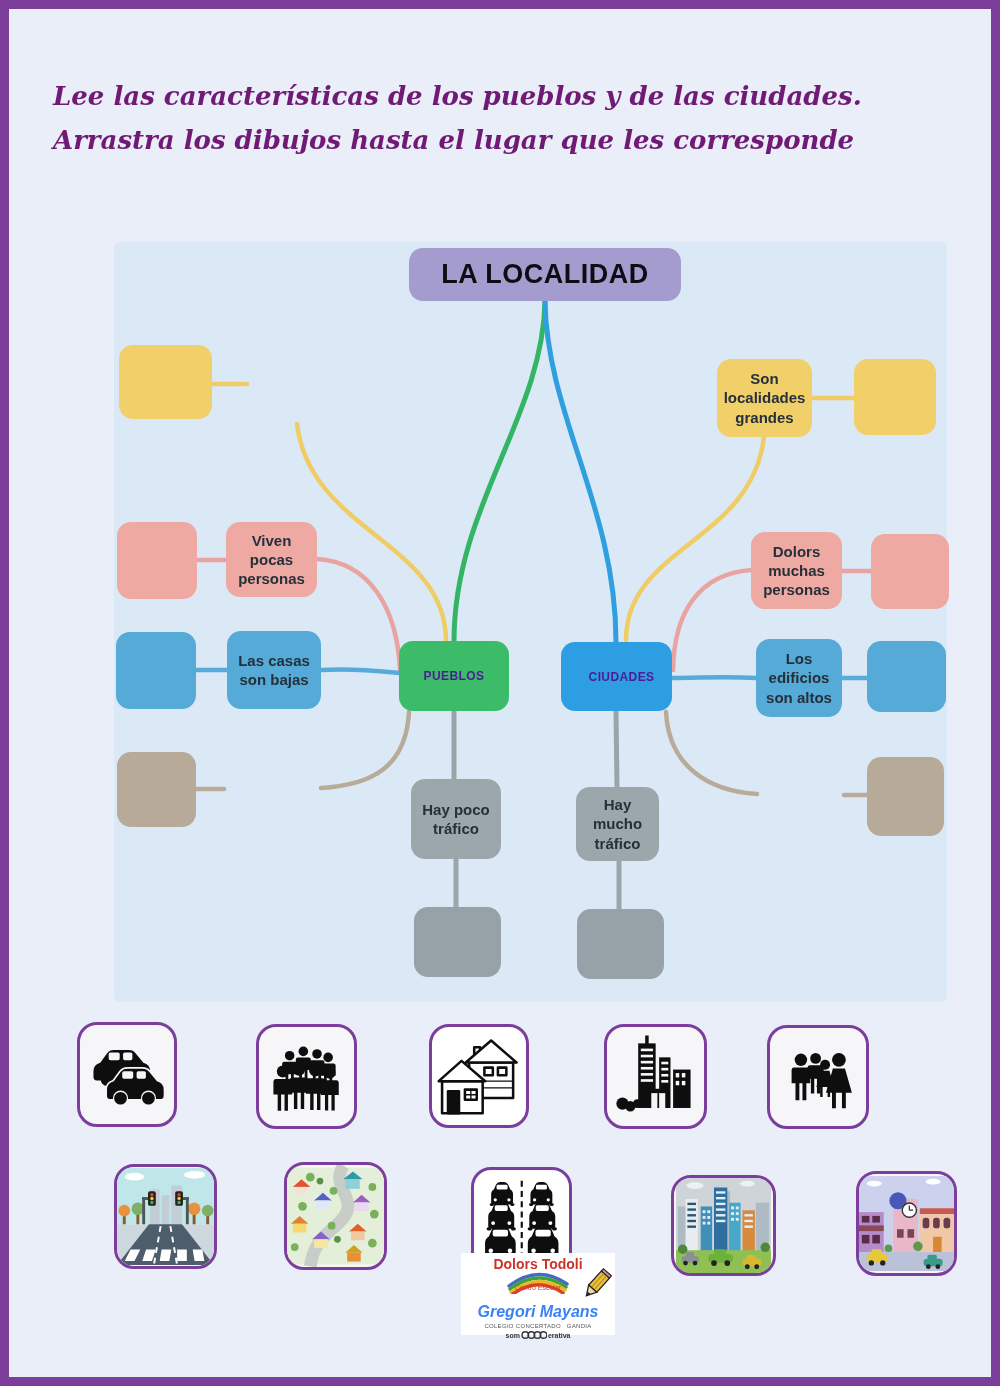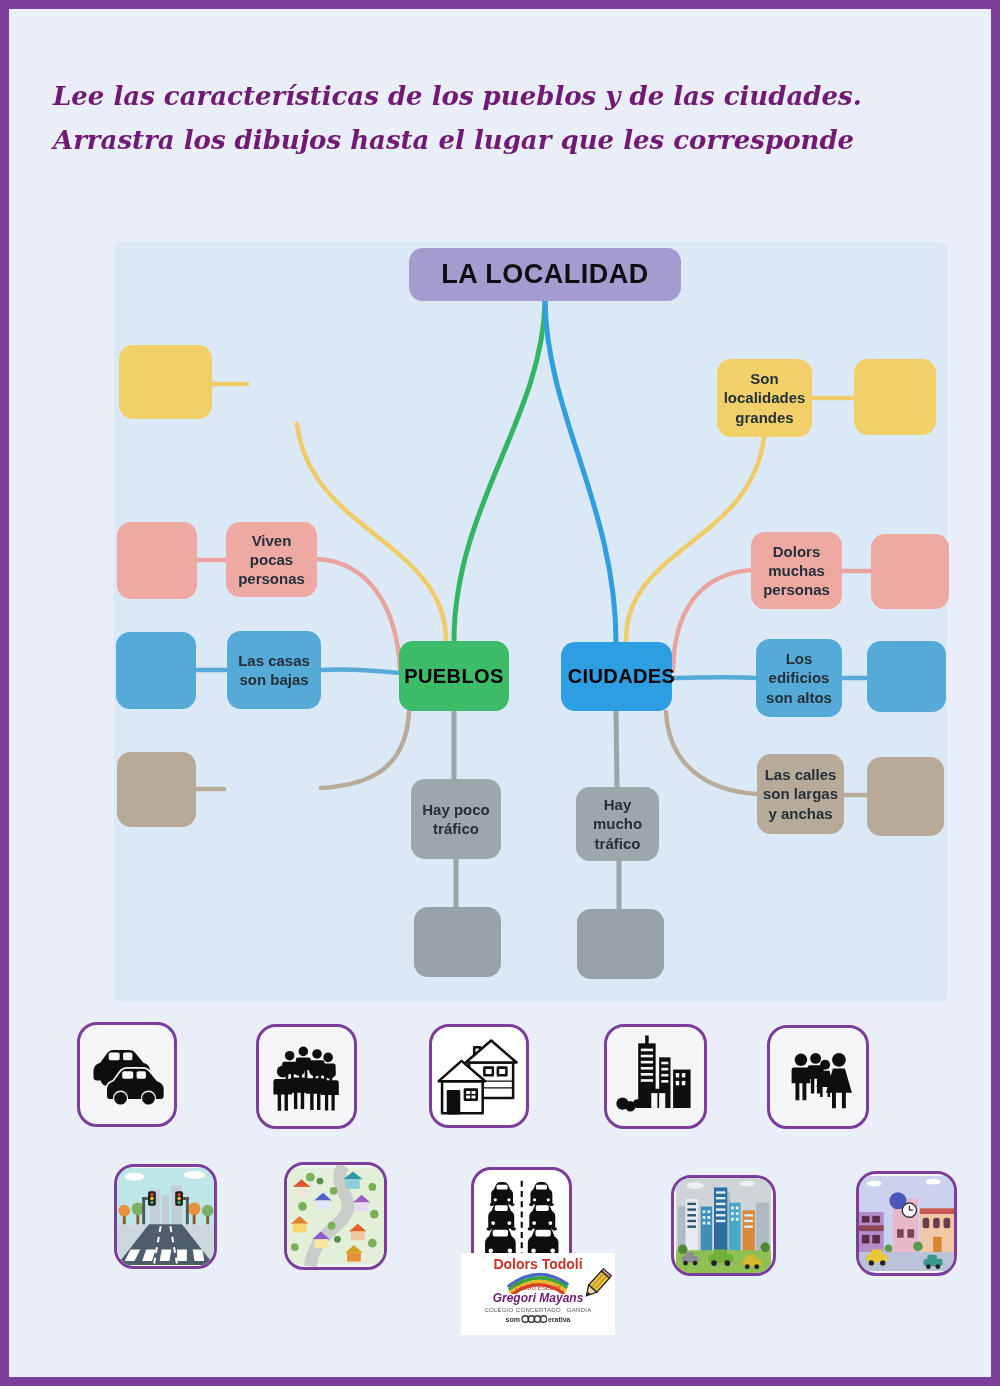--- a/index.html
+++ b/index.html
@@ -15,33 +15,33 @@
   .bx{position:absolute;border-radius:14px;box-sizing:border-box;}
   .lbl{display:flex;align-items:center;justify-content:center;text-align:center;
        font-size:15px;font-weight:600;color:#25303a;padding:3px;line-height:1.28;}
   .yellow{background:#f2d069;}
   .pink{background:#efa9a3;}
   .blue{background:#55aad8;}
   .tan{background:#b7aa99;}
   .gray{background:#9ca7ab;}
   .graydrop{background:#96a2a7;}
   .node{display:flex;align-items:center;justify-content:center;
-        font-weight:bold;font-size:20px;color:#000000;letter-spacing:.4px;}
+        font-weight:bold;font-size:12px;color:#4c1d95;letter-spacing:.4px;}
   .green-node{background:#3cbc68;}
   .blue-node{background:#2d9ee2;padding-left:10px;}
   .title-node{background:#a49cce;font-size:27px;color:#0d0d14;letter-spacing:.5px;}
   .tile{position:absolute;background:#f6f6f9;border:3px solid #7b3f9b;border-radius:20px;
         box-sizing:border-box;display:flex;align-items:center;justify-content:center;overflow:hidden;}
   .tile svg{width:90%;height:90%;}
   .logo{position:absolute;left:452px;top:1244px;width:154px;height:82px;background:#ffffff;
         box-sizing:border-box;padding-top:3px;text-align:center;font-family:"Liberation Sans",sans-serif;}
   .logo-title{color:#cc3328;font-weight:bold;font-size:14px;}
   .logo-rainbow{margin-top:-2px;}
   .logo-school1{color:#cc4433;font-size:7px;margin-top:-14px;}
-  .logo-school2{color:#701a75;font-weight:bold;font-style:italic;font-size:12px;margin-top:0px;}
+  .logo-school2{color:#3b82f6;font-weight:bold;font-style:italic;font-size:16px;margin-top:12px;}
   .logo-footer{color:#555;font-size:6px;margin-top:2px;letter-spacing:.3px;}
   .logo-coop{color:#333;font-size:7px;font-weight:bold;margin-top:1px;display:flex;
              align-items:center;justify-content:center;gap:1px;}
   .logo-pencil{position:absolute;right:1px;top:14px;}
 </style>
 </head>
 <body>
 
 <div class="page">
 
@@ -89,21 +89,20 @@
     <div class="bx tan" style="left:3px;top:510px;width:79px;height:75px;"></div>
     <div class="bx graydrop" style="left:300px;top:665px;width:87px;height:70px;"></div>
 
     <div class="bx lbl pink" style="left:112px;top:280px;width:91px;height:75px;">Viven pocas personas</div>
     <div class="bx lbl blue" style="left:113px;top:389px;width:94px;height:78px;">Las casas son bajas</div>
     <div class="bx lbl gray" style="left:297px;top:537px;width:90px;height:80px;">Hay poco tráfico</div>
 
     <div class="bx lbl yellow" style="left:603px;top:117px;width:95px;height:78px;">Son localidades grandes</div>
     <div class="bx lbl pink" style="left:637px;top:290px;width:91px;height:77px;">Dolors muchas personas</div>
     <div class="bx lbl blue" style="left:642px;top:397px;width:86px;height:78px;">Los edificios son altos</div>
-    <div class="bx lbl tan" style="left:643px;top:512px;width:87px;height:80px;">Las calles son largas y anchas</div>
     <div class="bx lbl gray" style="left:462px;top:545px;width:83px;height:74px;">Hay mucho tráfico</div>
 
     <div class="bx yellow" style="left:740px;top:117px;width:82px;height:76px;"></div>
     <div class="bx pink" style="left:757px;top:292px;width:78px;height:75px;"></div>
     <div class="bx blue" style="left:753px;top:399px;width:79px;height:71px;"></div>
     <div class="bx tan" style="left:753px;top:515px;width:77px;height:79px;"></div>
     <div class="bx graydrop" style="left:463px;top:667px;width:87px;height:70px;"></div>
   </div>
 
   <div class="tile" style="left:68px;top:1013px;width:100px;height:105px;">

